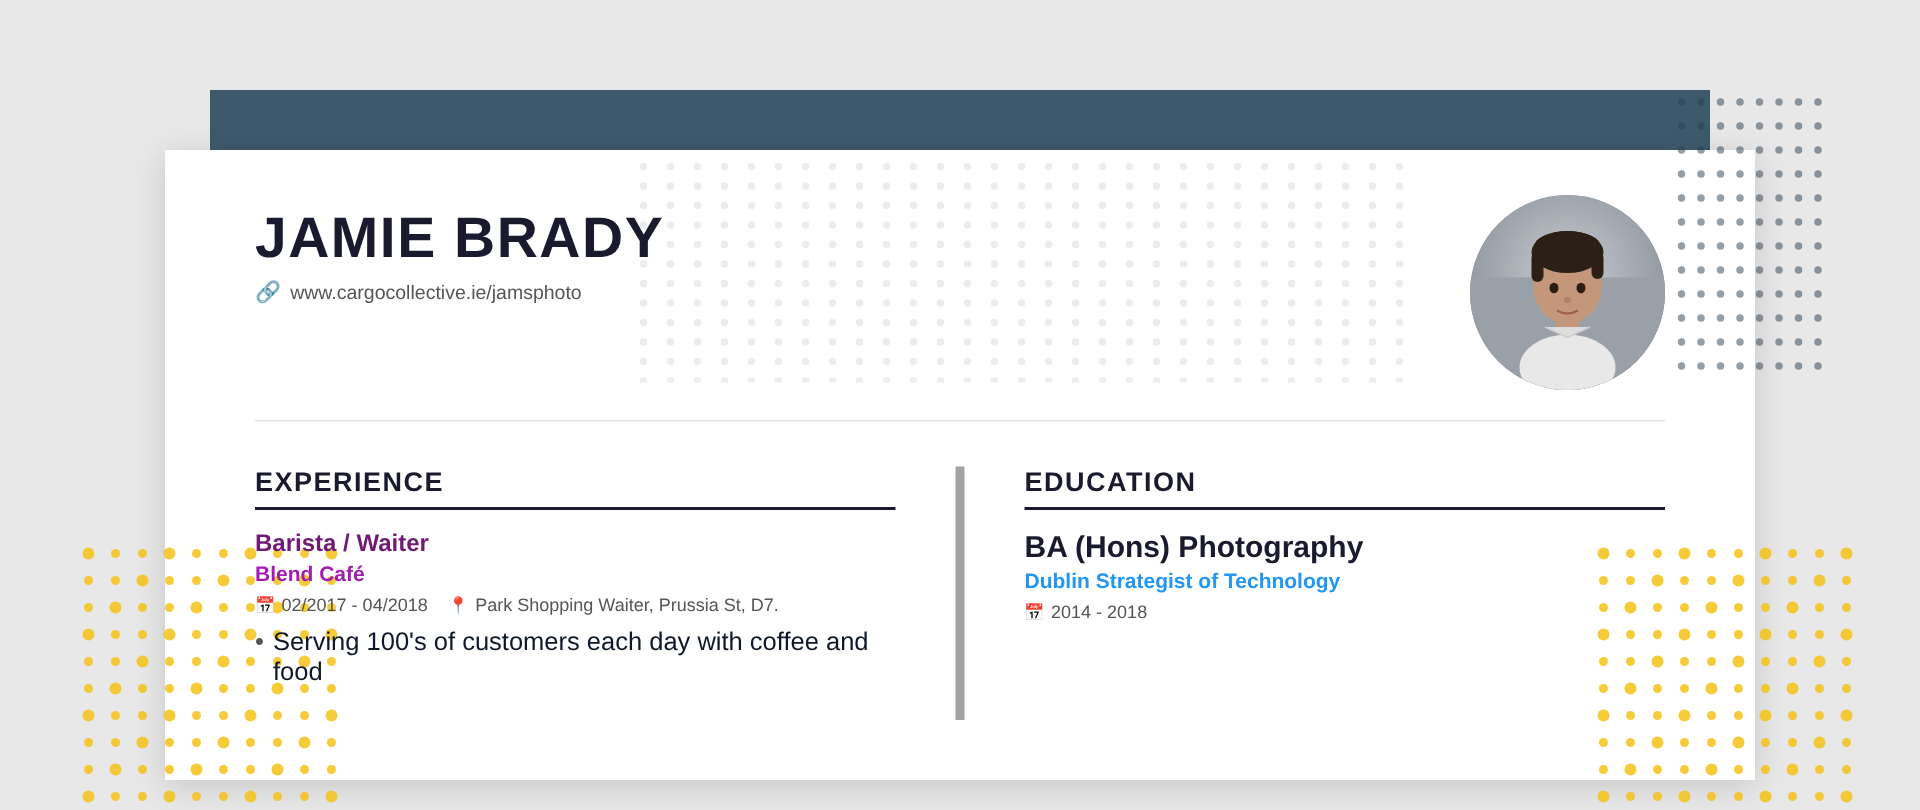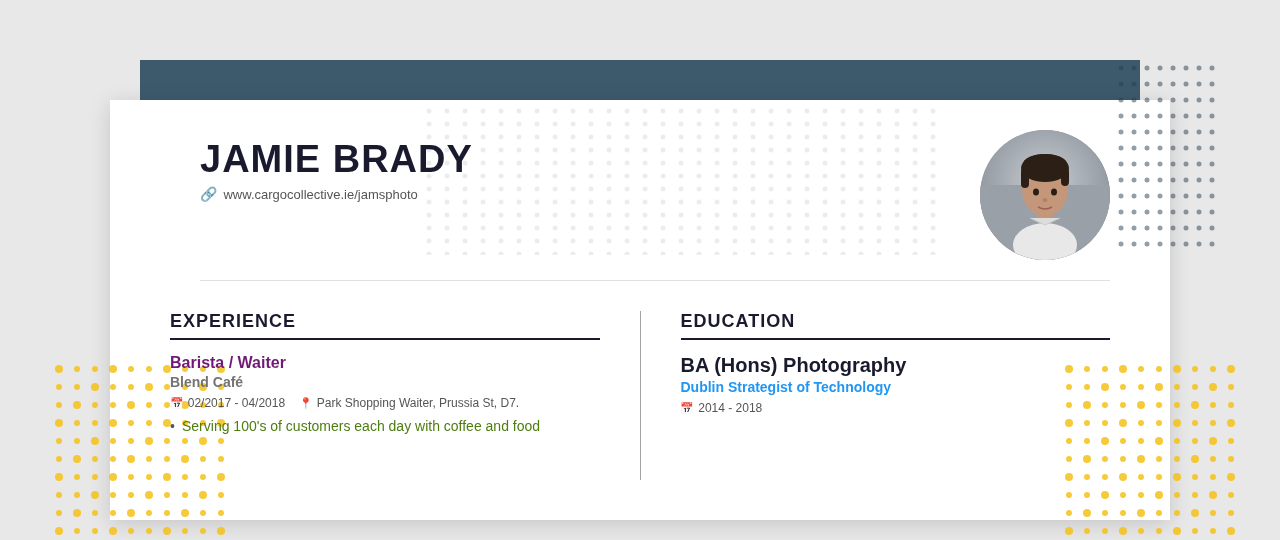--- a/index.html
+++ b/index.html
@@ -49,21 +49,20 @@
     }
 
     
     .resume-header {
       display: flex;
       justify-content: space-between;
       align-items: flex-start;
       margin-bottom: 30px;
       border-bottom: 1px solid #e0e0e0;
       padding-bottom: 20px;
-      margin-left: 30px;
     }
 
     .header-left {
       flex: 1;
     }
 
     .candidate-name {
       font-size: 38px;
       font-weight: 900;
       color: #1a1a2e;
@@ -116,21 +115,21 @@
 
     
     .resume-body {
       display: flex;
       gap: 40px;
       flex: 1;
     }
 
     .left-column {
       flex: 1;
-      border-right: 1px solid #a3a3a3;
+      border-right: 6px solid #a3a3a3;
       padding-right: 40px;
     }
 
     .right-column {
       flex: 1;
       padding-left: 0;
     }
 
     .section-title {
       font-size: 18px;
@@ -146,21 +145,21 @@
     .job-title {
       font-size: 16px;
       font-weight: 600;
       color: #701a75;
       margin-top: 14px;
       margin-bottom: 2px;
     }
 
     .company-name {
       font-size: 14px;
-      color: #737373;
+      color: #a21caf;
       font-weight: 600;
       margin-bottom: 6px;
     }
 
     .job-meta {
       display: flex;
       align-items: center;
       gap: 14px;
       font-size: 12px;
       color: #555;
@@ -172,22 +171,22 @@
       align-items: center;
       gap: 4px;
     }
 
     .meta-icon {
       font-size: 11px;
       color: #666;
     }
 
     .bullet-point {
-      font-size: 14px;
-      color: #4d7c0f;
+      font-size: 17px;
+      color: #0f172a;
       margin-bottom: 4px;
       padding-left: 12px;
       position: relative;
     }
 
     .bullet-point::before {
       content: '•';
       position: absolute;
       left: 0;
       color: #555;

